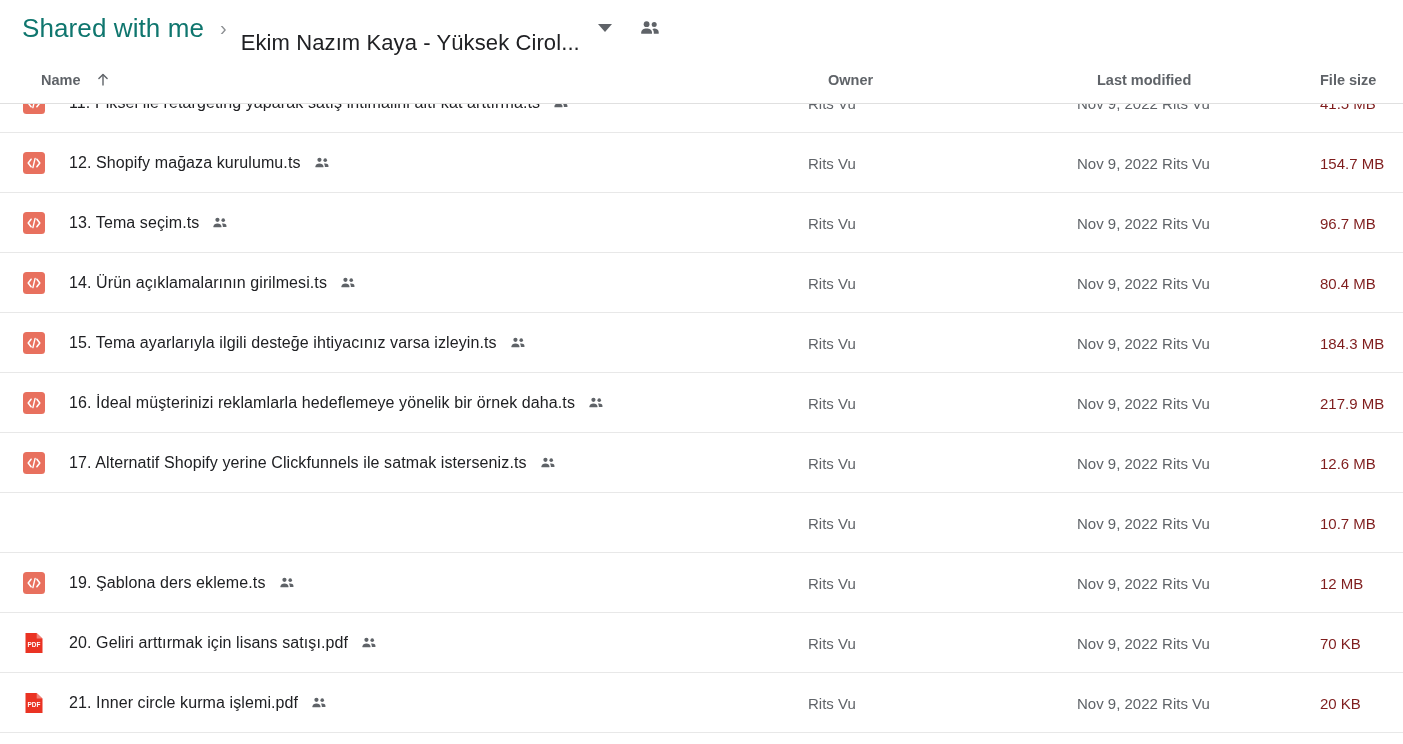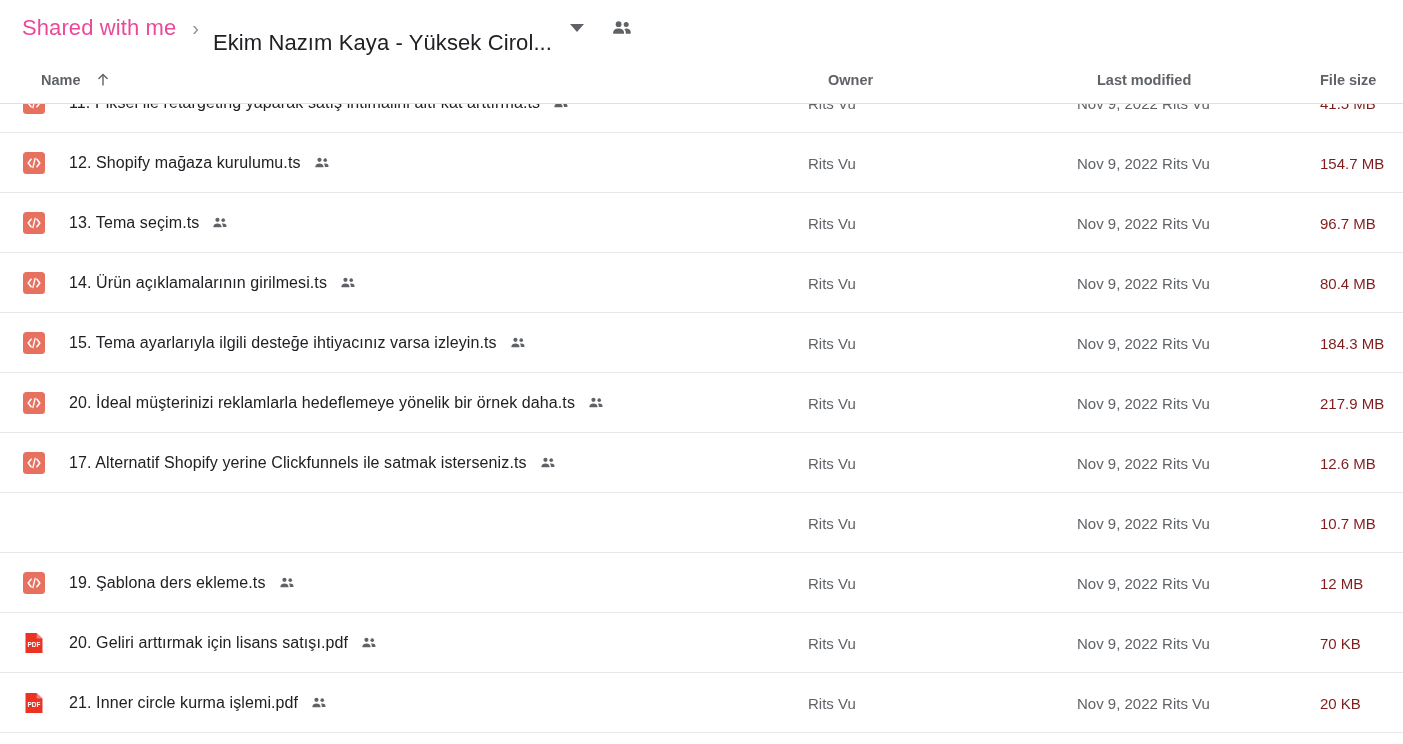--- a/index.html
+++ b/index.html
@@ -15,22 +15,22 @@
 
   
   .breadcrumb-bar {
     height: 56px;
     display: flex;
     align-items: center;
     padding: 0 0 0 22px;
     gap: 0;
   }
   .crumb-root {
-    font-size: 22px;
-    color: #ec4899;
+    font-size: 26px;
+    color: #0f766e;
     letter-spacing: 0.1px;
     white-space: nowrap;
     cursor: pointer;
   }
   .crumb-sep {
     font-size: 20px;
     color: #8e9194;
     margin: 0 14px 0 16px;
     line-height: 1;
     user-select: none;
@@ -278,21 +278,21 @@
       <div class="row">
         <div class="cell c-name">
           <span>
             <svg class="file-icon" viewBox="0 0 24 24" aria-hidden="true">
               <rect x="1" y="1" width="22" height="22" rx="3.5" fill="#E8705E"></rect>
               <path d="M9.1 8.2L6.2 12l2.9 3.8" stroke="#fff" stroke-width="1.5" fill="none" stroke-linecap="round" stroke-linejoin="round"></path>
               <path d="M14.9 8.2L17.8 12l-2.9 3.8" stroke="#fff" stroke-width="1.5" fill="none" stroke-linecap="round" stroke-linejoin="round"></path>
               <path d="M13.1 7.4l-2.2 9.2" stroke="#fff" stroke-width="1.4" stroke-linecap="round"></path>
             </svg>
           </span>
-          <span class="file-title">20. İdeal müşterinizi reklamlarla hedeflemeye yönelik bir örnek daha.ts</span>
+          <span class="file-title">16. İdeal müşterinizi reklamlarla hedeflemeye yönelik bir örnek daha.ts</span>
           <span class="share-badge">
             <svg width="18" height="18" viewBox="0 0 24 24" aria-hidden="true">
               <circle cx="8.6" cy="7.8" r="2.8" fill="#5f6368"></circle>
               <circle cx="16.3" cy="8.2" r="2.4" fill="#5f6368"></circle>
               <path d="M3.3 16.4c0-2.5 2.4-3.9 5.3-3.9s5.3 1.4 5.3 3.9v1.2H3.3z" fill="#5f6368"></path>
               <path d="M14.5 13c.6-.3 1.2-.5 1.8-.5 2.3 0 4.3 1.1 4.3 3.2v1.7h-4.8v-1.2c0-1.3-.5-2.4-1.3-3.2z" fill="#5f6368"></path>
             </svg>
           </span>
         </div>
         <div class="cell c-owner">Rits Vu</div>

